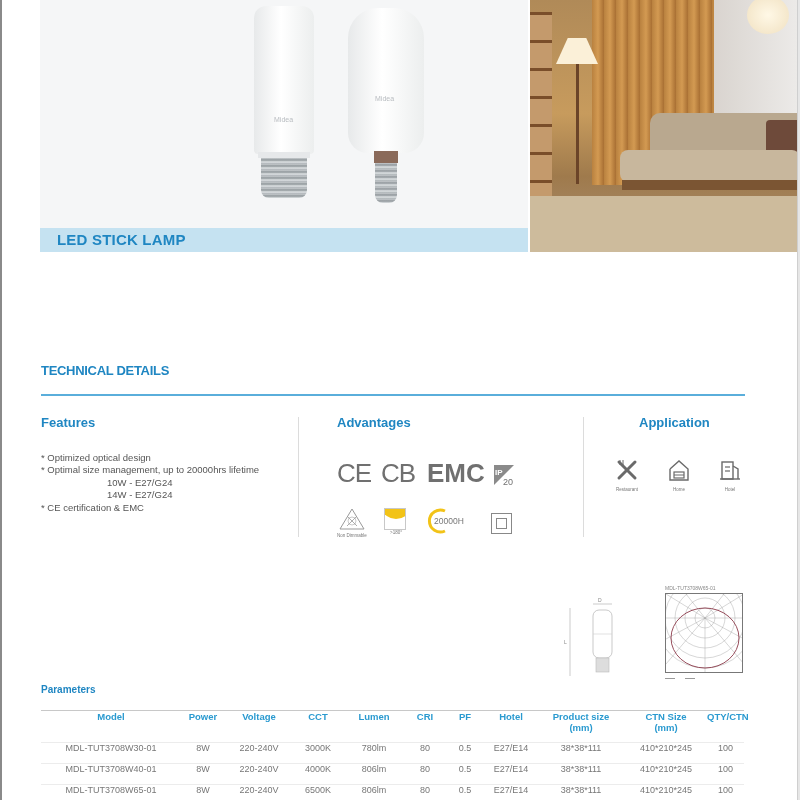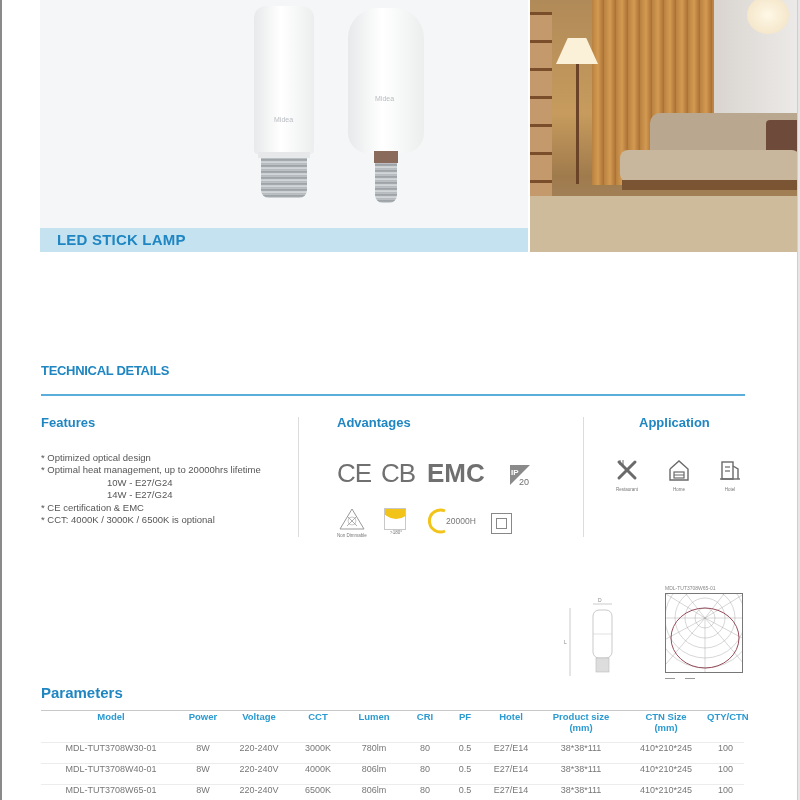--- a/index.html
+++ b/index.html
@@ -48,21 +48,21 @@
   .ce { position: absolute; font-size: 26px; color: #707070; letter-spacing: -1px; font-family: "Liberation Sans", sans-serif; }
   .emc { position: absolute; font-size: 26px; font-weight: bold; color: #707070; font-family: "Liberation Sans", sans-serif; }
   .ip-box { position: absolute; width: 22px; height: 22px; }
 
   .app-icon { position: absolute; text-align: center; width: 36px; }
   .app-icon .lbl { display: block; font-size: 4.5px; color: #777; margin-top: 2px; }
 
   .diagram-label { position: absolute; font-size: 5px; color: #888; }
 
   
-  .h-params { position: absolute; left: 41px; top: 684px; font-size: 15px; font-weight: bold; color: #1f86c2; }
+  .h-params { position: absolute; left: 41px; top: 684px; font-size: 10px; font-weight: bold; color: #1f86c2; }
   .table { position: absolute; left: 41px; top: 710px; width: 703px; border-top: 1.5px solid #c8c8c8; }
   .row { display: flex; align-items: flex-start; border-bottom: 1px solid #ececec; }
   .row.head { height: 32px; }
   .row.data { height: 21px; }
   .cell { text-align: center; font-size: 9px; color: #777; }
   .row.head .cell { color: #2a9ad0; font-size: 9.5px; font-weight: bold; line-height: 11px; }
   .c0 { width: 140px; } .c1 { width: 44px; } .c2 { width: 68px; } .c3 { width: 50px; } .c4 { width: 62px; }
   .c5 { width: 40px; } .c6 { width: 40px; } .c7 { width: 52px; } .c8 { width: 88px; } .c9 { width: 82px; } .c10 { width: 37px; }
 </style>
 </head>
@@ -110,31 +110,30 @@
 <div class="hr-tech"></div>
 
 <div class="h-section" style="left:41px;top:415px;">Features</div>
 <div class="vdivider" style="left:298px;"></div>
 <div class="h-section" style="left:337px;top:415px;">Advantages</div>
 <div class="vdivider" style="left:583px;"></div>
 <div class="h-section" style="left:615px;top:415px;margin-left:24px;">Application</div>
 
 <div class="features">
   <div>* Optimized optical design</div>
-  <div>* Optimal heat management, up to 20000hrs lifetime</div>
+  <div>* Optimal size management, up to 20000hrs lifetime</div>
   <div>                         10W - E27/G24</div>
   <div>                         14W - E27/G24</div>
   <div>* CE certification &amp; EMC</div>
-  <div>* CCT: 4000K / 3000K / 6500K is optional</div>
 </div>
 
 <div class="ce" style="left:337px;top:458px;">CE</div>
 <div class="ce" style="left:381px;top:458px;">CB</div>
 <div class="emc" style="left:427px;top:458px;">EMC</div>
-<div class="ip-box" style="left:508px;top:463px;">
+<div class="ip-box" style="left:492px;top:463px;">
   <svg width="24" height="24" viewBox="0 0 24 24">
     <polygon points="2,2 22,2 2,22" fill="#8a8a8a"></polygon>
     <text x="3" y="12" font-size="8" font-family="Liberation Sans, sans-serif" font-weight="bold" fill="#ffffff">IP</text>
     <text x="11" y="22" font-size="9" font-family="Liberation Sans, sans-serif" fill="#707070">20</text>
   </svg>
 </div>
 
 <div style="position:absolute;left:333px;top:508px;width:38px;height:32px;text-align:center;">
   <svg width="26" height="22" viewBox="0 0 26 22">
     <polygon points="13,1 25,21 1,21" fill="none" stroke="#999" stroke-width="1"></polygon>
@@ -149,21 +148,21 @@
   <div style="width:22px;height:22px;border:1px solid #c8c8c8;background:#fff;overflow:hidden;position:relative;">
     <div style="position:absolute;left:-2px;top:-10px;width:26px;height:20px;border-radius:50%;background:#f2c318;"></div>
   </div>
   <div style="font-size:4.5px;color:#777;text-align:center;">&gt;180°</div>
 </div>
 
 <div style="position:absolute;left:427px;top:508px;width:60px;height:26px;">
   <svg width="26" height="26" viewBox="0 0 26 26" style="position:absolute;left:0;top:0;">
     <path d="M 18 3 A 11 11 0 1 0 18 23" fill="none" stroke="#f2c318" stroke-width="3"></path>
   </svg>
-  <span style="position:absolute;left:19px;top:8px;font-size:8.5px;color:#777;">20000H</span>
+  <span style="position:absolute;left:7px;top:8px;font-size:8.5px;color:#777;">20000H</span>
 </div>
 
 <div style="position:absolute;left:491px;top:513px;width:21px;height:21px;border:1px solid #888;">
   <div style="position:absolute;left:4px;top:4px;width:11px;height:11px;border:1px solid #888;"></div>
 </div>
 
 <div class="app-icon" style="left:609px;top:459px;">
   <svg width="22" height="22" viewBox="0 0 22 22">
     <line x1="3" y1="3" x2="19" y2="19" stroke="#6a6a6a" stroke-width="3" stroke-linecap="round"></line>
     <line x1="19" y1="3" x2="3" y2="19" stroke="#6a6a6a" stroke-width="3" stroke-linecap="round"></line>

